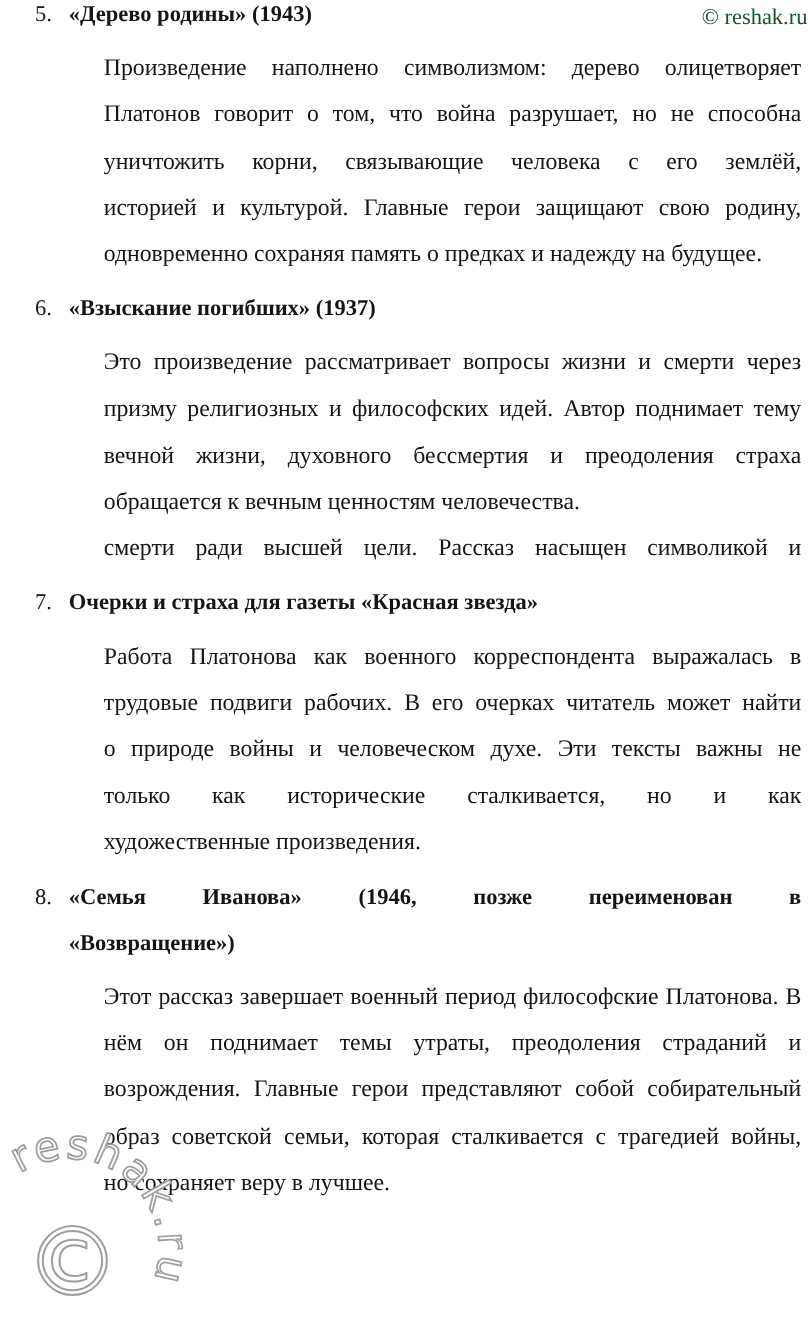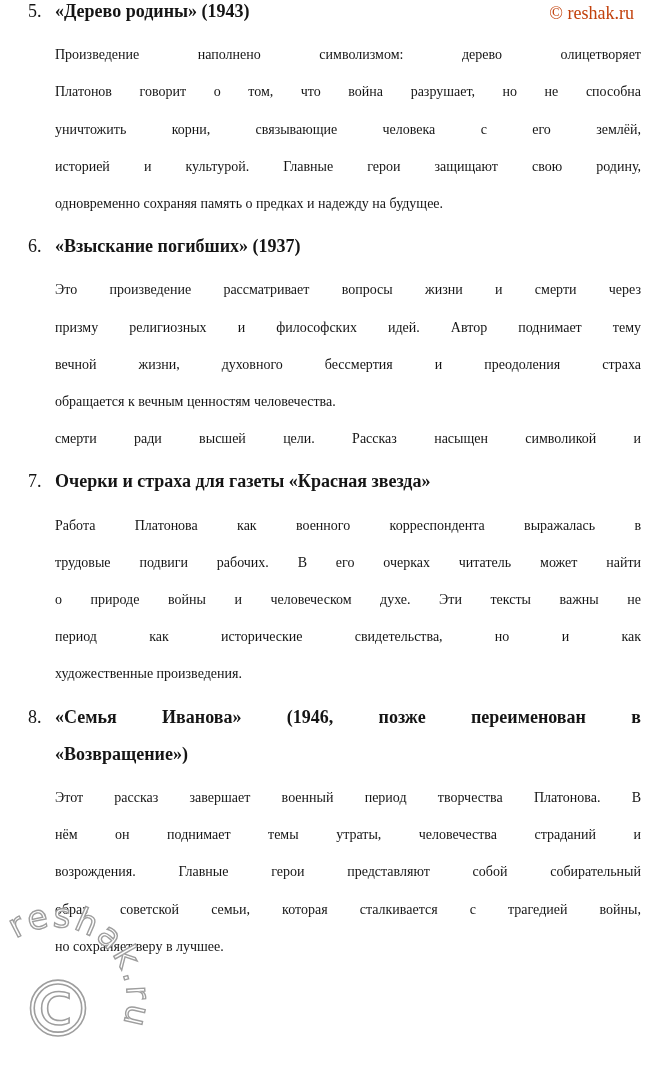--- a/index.html
+++ b/index.html
@@ -8,24 +8,24 @@
     width: 646px;
     height: 1073px;
     background: #ffffff;
     overflow: hidden;
     font-family: "Liberation Serif", serif;
     color: #151515;
   }
   .header-wm {
     position: absolute;
     top: 2px;
-    right: 12px;
+    right: 0;
     font-size: 18px;
     line-height: 22px;
-    color: #c2410c;
+    color: #14532d;
     white-space: nowrap;
     z-index: 1;
   }
   .content {
     position: relative;
     padding: 0 5px 0 55px;
     z-index: 1;
   }
   .item { position: relative; }
   .head {
@@ -38,23 +38,24 @@
   .item:first-child .head { margin-top: -7px; }
   .num {
     position: absolute;
     left: -27px;
     top: 0;
     font-weight: normal;
     font-size: 18px;
     line-height: 37.2px;
   }
   .body-text {
-    font-size: 14px;
+    font-size: 19px;
     line-height: 37.2px;
     margin-top: 6px;
+    margin-left: 28px;
   }
   .ln { text-align: justify; text-align-last: justify; }
   .ln-last { text-align: justify; text-align-last: left; }
   .corner-wm {
     position: absolute;
     left: 0;
     top: 878px;
     z-index: 2;
     pointer-events: none;
     overflow: visible;
@@ -120,36 +121,36 @@
       <div class="head">
         <span class="num">7.</span>
         <div class="title">
             <div class="ln ln-last">Очерки и страха для газеты «Красная звезда»</div>
           </div>
       </div>
       <div class="body-text">
           <div class="ln">Работа Платонова как военного корреспондента выражалась в</div>
           <div class="ln">трудовые подвиги рабочих. В его очерках читатель может найти</div>
           <div class="ln">о природе войны и человеческом духе. Эти тексты важны не</div>
-          <div class="ln">период как исторические свидетельства, но и как</div>
+          <div class="ln">только как исторические сталкивается, но и как</div>
           <div class="ln ln-last">художественные произведения.</div>
         </div>
     </section>
 
     <section class="item">
       <div class="head">
         <span class="num">8.</span>
         <div class="title">
             <div class="ln">«Семья Иванова» (1946, позже переименован в</div>
             <div class="ln ln-last">«Возвращение»)</div>
           </div>
       </div>
       <div class="body-text">
-          <div class="ln">Этот рассказ завершает военный период творчества Платонова. В</div>
-          <div class="ln">нём он поднимает темы утраты, человечества страданий и</div>
+          <div class="ln">Этот рассказ завершает военный период философские Платонова. В</div>
+          <div class="ln">нём он поднимает темы утраты, преодоления страданий и</div>
           <div class="ln">возрождения. Главные герои представляют собой собирательный</div>
           <div class="ln">образ советской семьи, которая сталкивается с трагедией войны,</div>
           <div class="ln ln-last">но сохраняет веру в лучшее.</div>
         </div>
     </section>
 
   </div>
 
   <svg class="corner-wm" width="210" height="200" viewBox="0 0 210 200" xmlns="http://www.w3.org/2000/svg">
     <defs>

